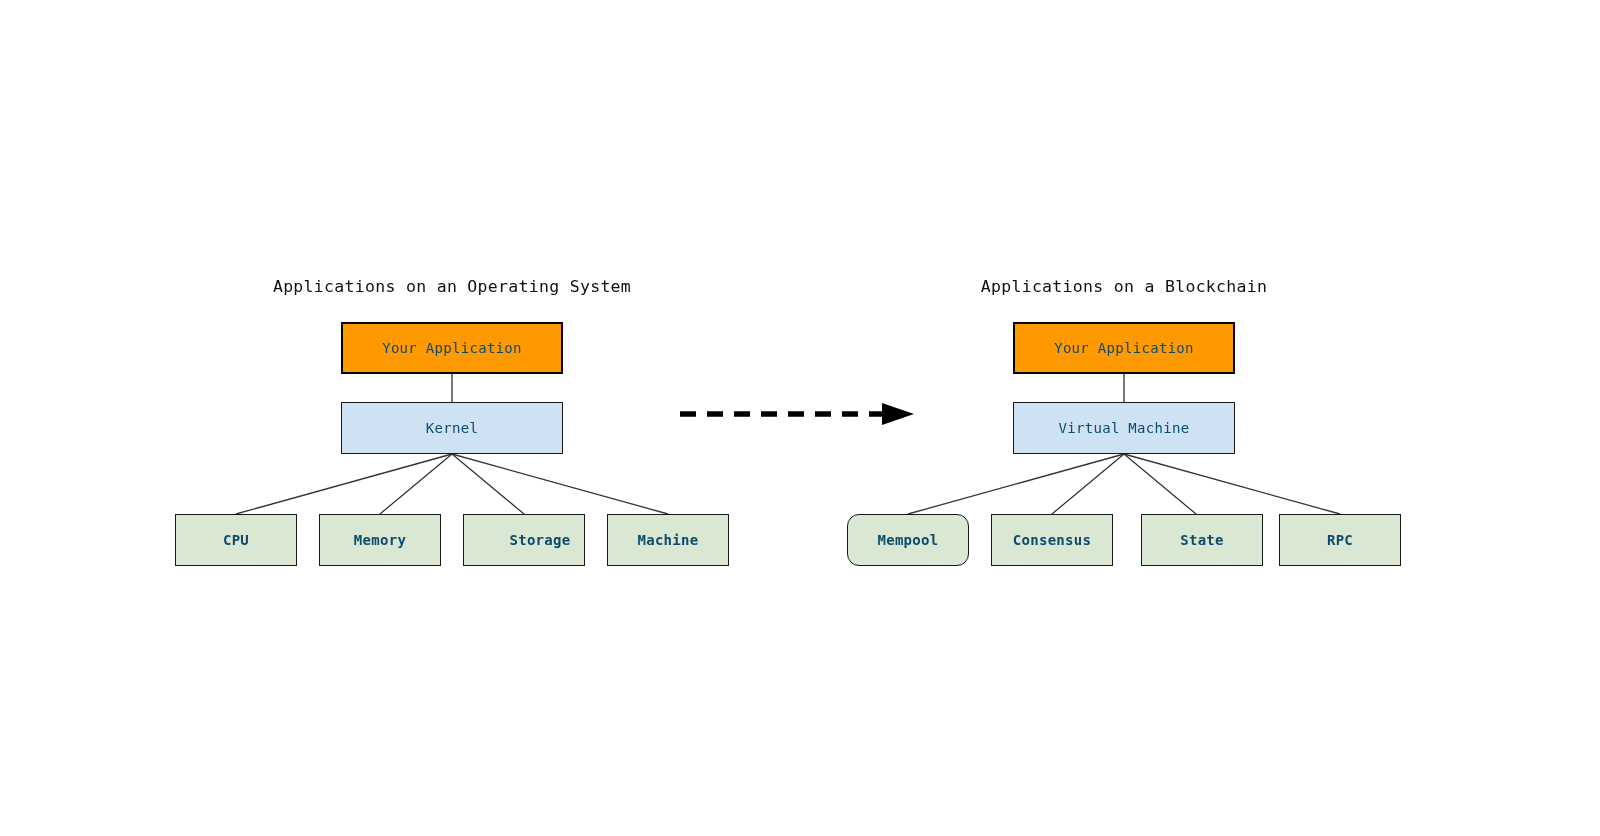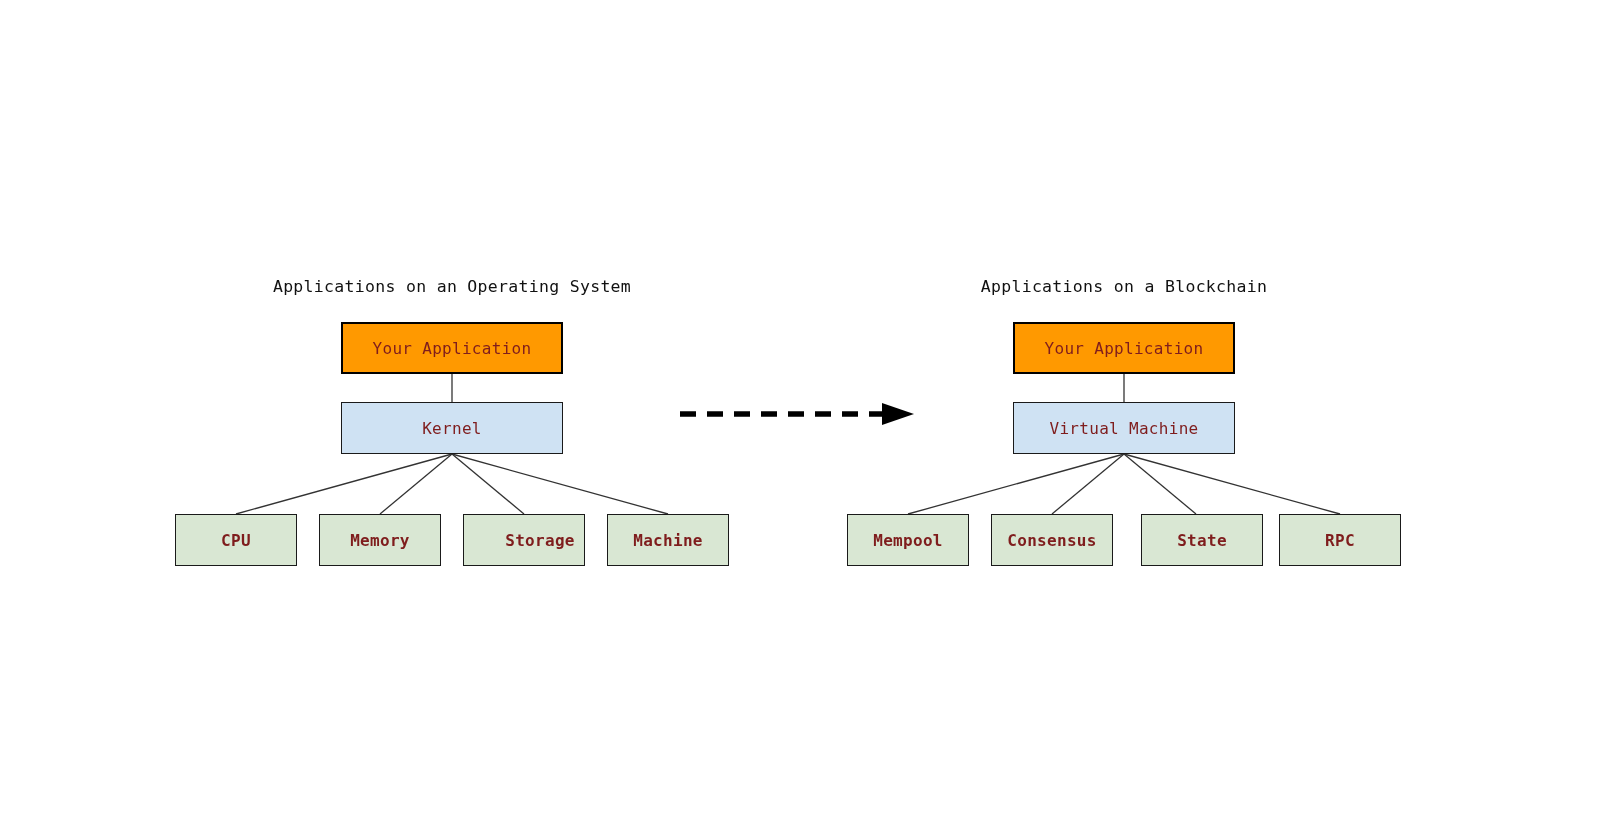--- a/index.html
+++ b/index.html
@@ -28,23 +28,23 @@
     font-size: 16.5px;
     letter-spacing: 0.3px;
     color: #111111;
   }
   .box {
     position: absolute;
     display: flex;
     align-items: center;
     justify-content: center;
     box-sizing: border-box;
-    font-size: 16px;
+    font-size: 14px;
     letter-spacing: 0.3px;
-    color: #7f1d1d;
+    color: #0c4a6e;
     white-space: nowrap;
     text-align: center;
   }
   .box.app {
     width: 222px;
     height: 52px;
     background: #ff9900;
     border: 2px solid #000000;
   }
   .box.mid {
@@ -103,19 +103,19 @@
     <div class="box child" style="left:607px; top:514px;">Machine</div>
   </div>
 
   <div>
     <div class="diagram-title" style="left:1124px; top:277px;">Applications on a Blockchain</div>
 
     <div class="box app" style="left:1013px; top:322px;">Your Application</div>
 
     <div class="box mid" style="left:1013px; top:402px;">Virtual Machine</div>
 
-    <div class="box child" style="left:847px; top:514px;">Mempool</div>
+    <div class="box child" style="left:847px; top:514px;border-radius:12px;">Mempool</div>
     <div class="box child" style="left:991px; top:514px;">Consensus</div>
     <div class="box child" style="left:1141px; top:514px;">State</div>
     <div class="box child" style="left:1279px; top:514px;">RPC</div>
   </div>
 
 </div>
 
 </body></html>

